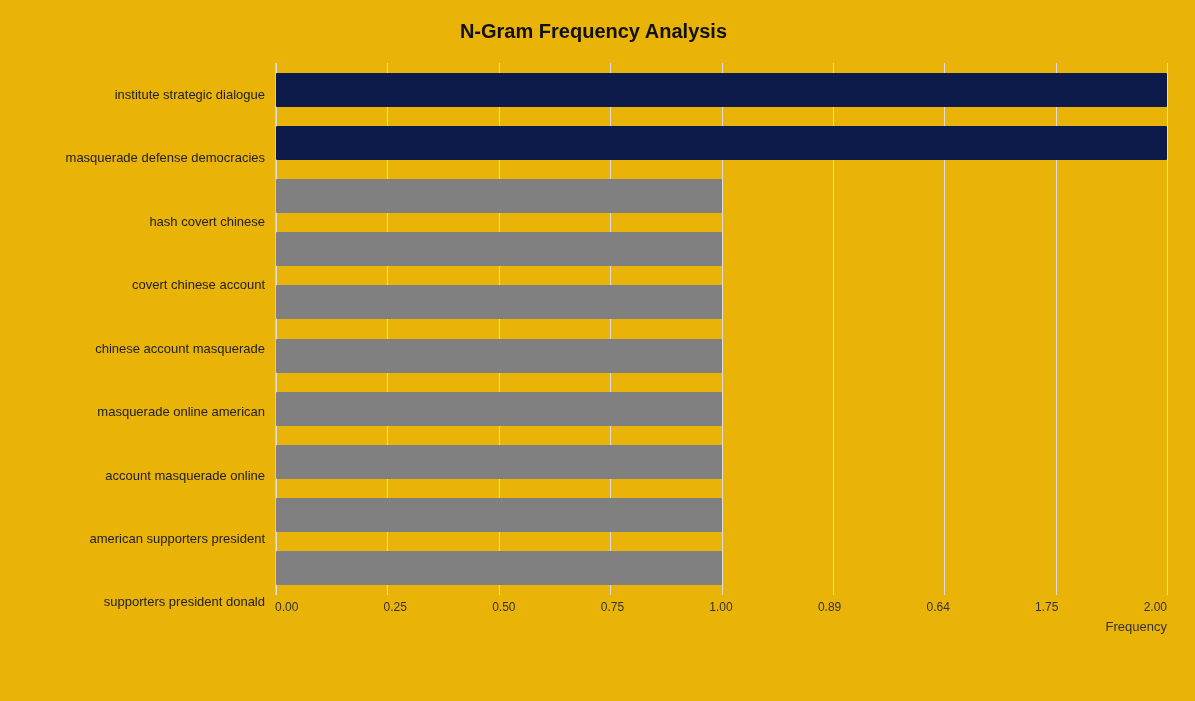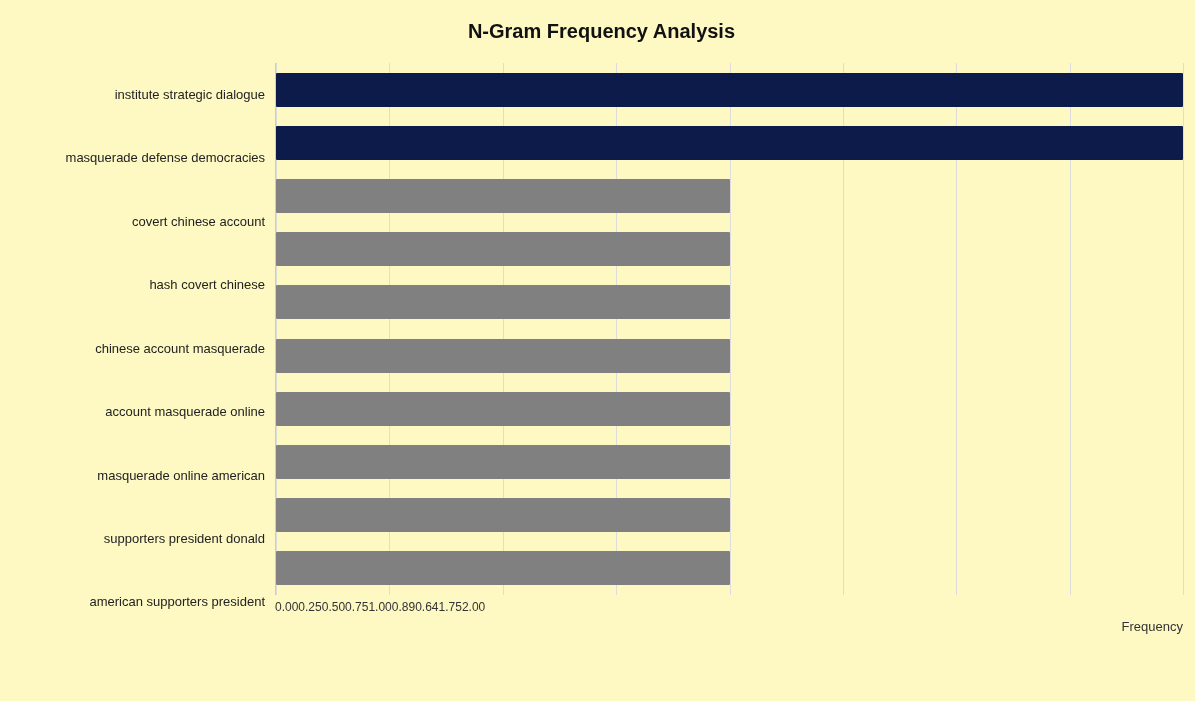--- a/index.html
+++ b/index.html
@@ -6,22 +6,22 @@
     body {
       background: #f5f5f5;
       font-family: Arial, sans-serif;
       width: 1195px;
       height: 701px;
       overflow: hidden;
     }
     .chart-container {
       width: 1195px;
       height: 701px;
-      background: #fef9c3;
-      padding: 20px 12px 60px 20px;
+      background: #eab308;
+      padding: 20px 28px 60px 20px;
       position: relative;
     }
     .chart-title {
       text-align: center;
       font-size: 20px;
       font-weight: bold;
       color: #111;
       margin-bottom: 20px;
     }
     .chart-area {
@@ -96,21 +96,21 @@
     .bar-gray {
       background: #808080;
     }
     .x-axis {
       display: flex;
       flex-direction: column;
       padding-top: 5px;
     }
     .x-ticks {
       display: flex;
-      justify-content: flex-start;
+      justify-content: space-between;
       padding: 0 0 0 0;
       position: relative;
     }
     .x-tick {
       font-size: 12px;
       color: #333;
       text-align: center;
     }
     .x-axis-label {
       text-align: right;
@@ -121,27 +121,27 @@
   </style>
 </head>
 <body>
 
 <div class="chart-container">
   <div class="chart-title">N-Gram Frequency Analysis</div>
   <div class="chart-area">
     <div class="y-axis-labels" id="y-labels">
         <div class="y-label">institute strategic dialogue</div>
         <div class="y-label">masquerade defense democracies</div>
+        <div class="y-label">hash covert chinese</div>
         <div class="y-label">covert chinese account</div>
-        <div class="y-label">hash covert chinese</div>
         <div class="y-label">chinese account masquerade</div>
+        <div class="y-label">masquerade online american</div>
         <div class="y-label">account masquerade online</div>
-        <div class="y-label">masquerade online american</div>
+        <div class="y-label">american supporters president</div>
         <div class="y-label">supporters president donald</div>
-        <div class="y-label">american supporters president</div>
       </div>
     <div class="bars-and-xaxis">
       <div class="bars-area">
         <div class="grid-lines" id="grid-lines">
             <div class="grid-line" style="left: 0%;"></div>
             <div class="grid-line" style="left: 12.5%;"></div>
             <div class="grid-line" style="left: 25%;"></div>
             <div class="grid-line" style="left: 37.5%;"></div>
             <div class="grid-line" style="left: 50%;"></div>
             <div class="grid-line" style="left: 62.5%;"></div>

